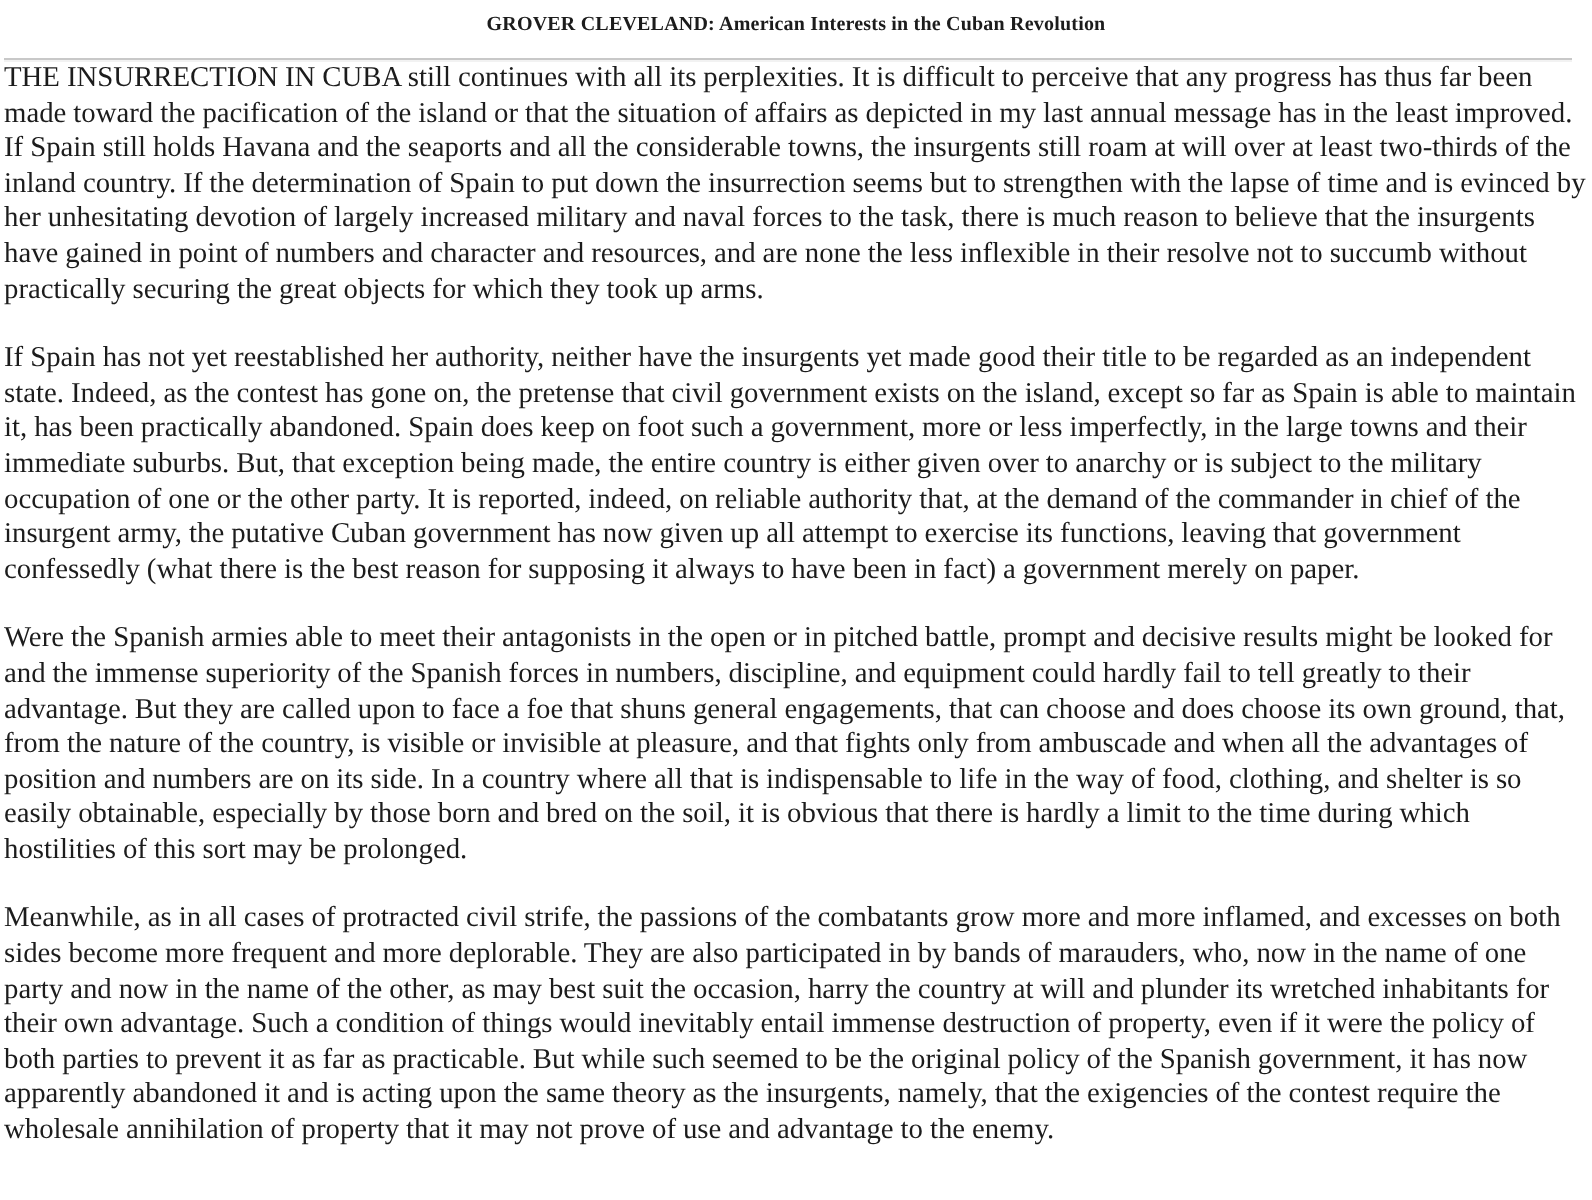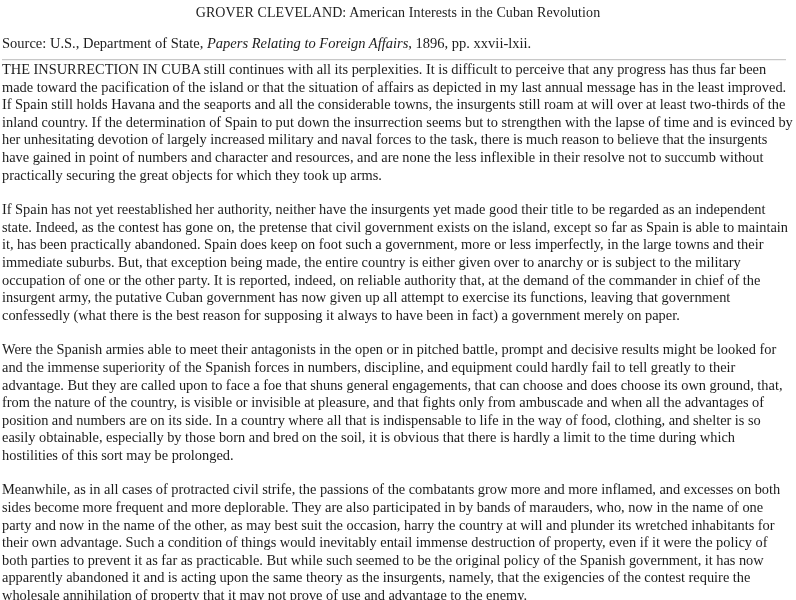--- a/index.html
+++ b/index.html
@@ -14,22 +14,22 @@
     font-family: "Liberation Serif", "DejaVu Serif", serif;
     color: #1c1c1c;
   }
   .page {
     width: 796px;
     box-sizing: border-box;
     padding: 0 2px;
   }
   .doc-title {
     text-align: center;
-    font-weight: normal;
-    font-size: 14px;
+    font-weight: bold;
+    font-size: 10px;
     line-height: 18px;
     margin: 4px 0 0 0;
     letter-spacing: 0.1px;
   }
   .source-line {
     font-size: 14.5px;
     line-height: 18px;
     margin: 12px 0 0 0;
     text-align: left;
   }
@@ -62,23 +62,20 @@
     margin-bottom: 0;
   }
 </style>
 </head>
 <body>
 
 <div class="page">
 
   <h1 class="doc-title">GROVER CLEVELAND: American Interests in the Cuban Revolution</h1>
 
-  <p class="source-line">
-    <span>Source: U.S., Department of State, </span><span class="work-title">Papers Relating to Foreign Affairs</span><span>, 1896, pp. xxvii-lxii.</span>
-  </p>
 
   <hr class="rule">
 
   <div class="body-text">
     <p class="para">THE INSURRECTION IN CUBA still continues with all its perplexities. It is difficult to perceive that any progress has thus far been made toward the pacification of the island or that the situation of affairs as depicted in my last annual message has in the least improved. If Spain still holds Havana and the seaports and all the considerable towns, the insurgents still roam at will over at least two-thirds of the inland country. If the determination of Spain to put down the insurrection seems but to strengthen with the lapse of time and is evinced by her unhesitating devotion of largely increased military and naval forces to the task, there is much reason to believe that the insurgents have gained in point of numbers and character and resources, and are none the less inflexible in their resolve not to succumb without practically securing the great objects for which they took up arms.</p>
     <p class="para">If Spain has not yet reestablished her authority, neither have the insurgents yet made good their title to be regarded as an independent state. Indeed, as the contest has gone on, the pretense that civil government exists on the island, except so far as Spain is able to maintain it, has been practically abandoned. Spain does keep on foot such a government, more or less imperfectly, in the large towns and their immediate suburbs. But, that exception being made, the entire country is either given over to anarchy or is subject to the military occupation of one or the other party. It is reported, indeed, on reliable authority that, at the demand of the commander in chief of the insurgent army, the putative Cuban government has now given up all attempt to exercise its functions, leaving that government confessedly (what there is the best reason for supposing it always to have been in fact) a government merely on paper.</p>
     <p class="para">Were the Spanish armies able to meet their antagonists in the open or in pitched battle, prompt and decisive results might be looked for and the immense superiority of the Spanish forces in numbers, discipline, and equipment could hardly fail to tell greatly to their advantage. But they are called upon to face a foe that shuns general engagements, that can choose and does choose its own ground, that, from the nature of the country, is visible or invisible at pleasure, and that fights only from ambuscade and when all the advantages of position and numbers are on its side. In a country where all that is indispensable to life in the way of food, clothing, and shelter is so easily obtainable, especially by those born and bred on the soil, it is obvious that there is hardly a limit to the time during which hostilities of this sort may be prolonged.</p>
     <p class="para">Meanwhile, as in all cases of protracted civil strife, the passions of the combatants grow more and more inflamed, and excesses on both sides become more frequent and more deplorable. They are also participated in by bands of marauders, who, now in the name of one party and now in the name of the other, as may best suit the occasion, harry the country at will and plunder its wretched inhabitants for their own advantage. Such a condition of things would inevitably entail immense destruction of property, even if it were the policy of both parties to prevent it as far as practicable. But while such seemed to be the original policy of the Spanish government, it has now apparently abandoned it and is acting upon the same theory as the insurgents, namely, that the exigencies of the contest require the wholesale annihilation of property that it may not prove of use and advantage to the enemy.</p>
 
   </div>

